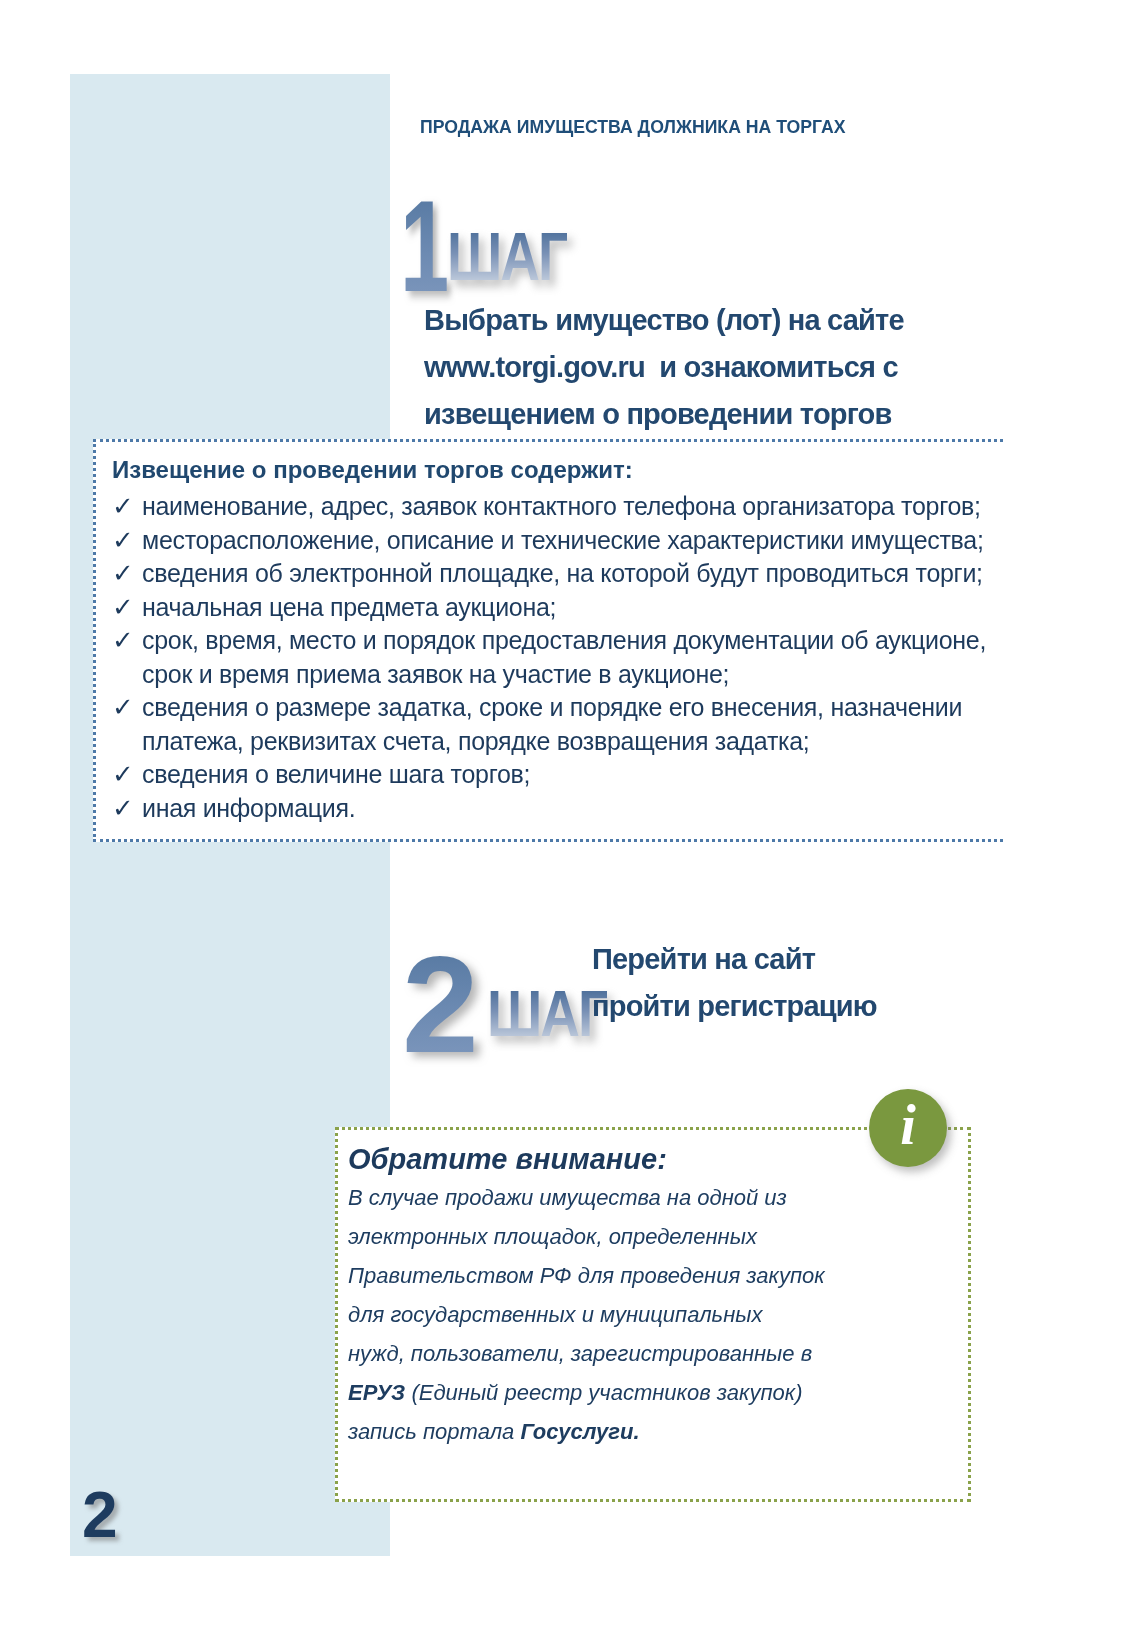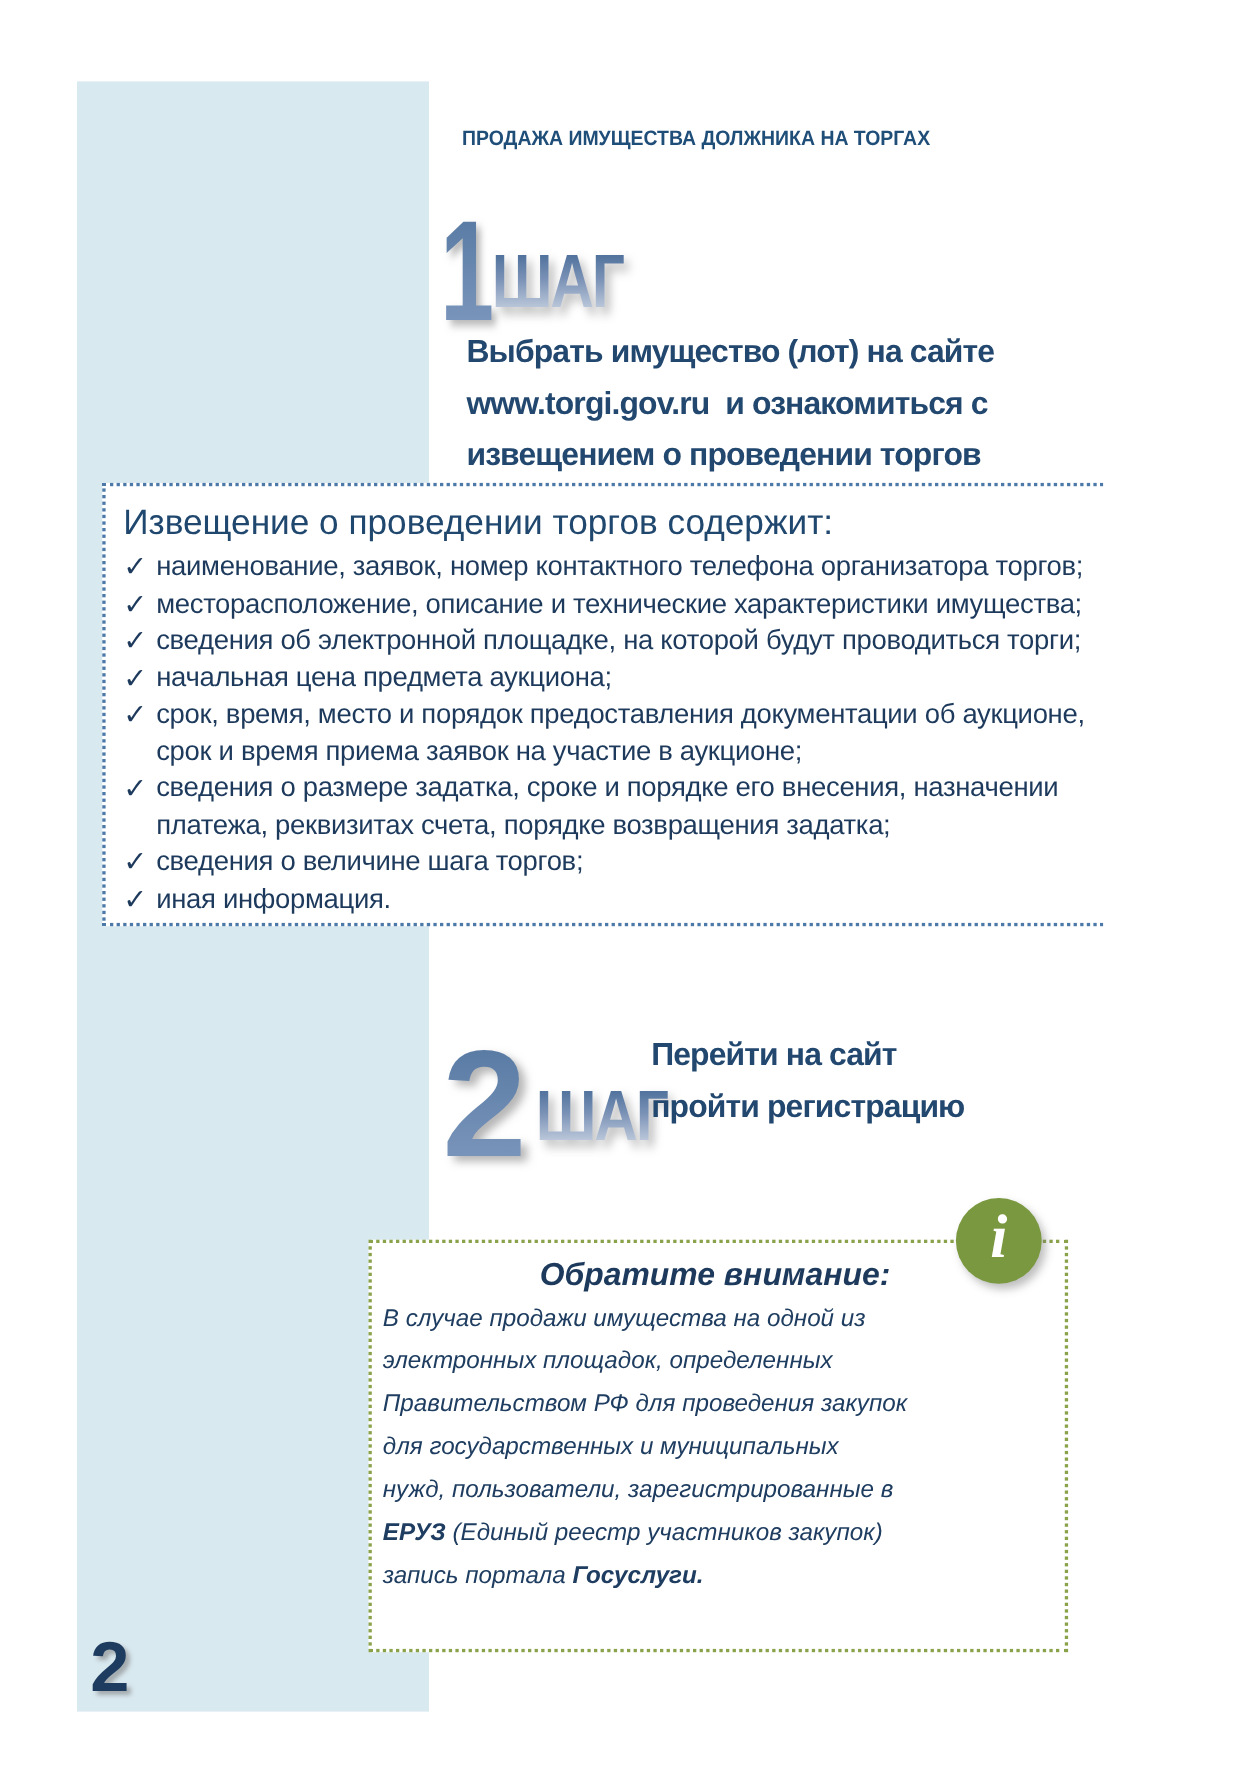--- a/index.html
+++ b/index.html
@@ -45,37 +45,37 @@
     color:var(--heading-navy);letter-spacing:-0.8px;
   }
   .headline .line{white-space:pre;}
   .step1-headline{left:424px;top:297px;width:470px;}
   .step2-headline{left:592px;top:936px;width:345px;}
 
   .notice-box{
     position:absolute;left:93px;top:439px;width:916px;height:403px;z-index:2;
     border:3px dotted var(--dashed-blue);background:#fff;padding:10px 14px 8px 14px;
   }
-  .notice-title{font-size:32px;font-weight:normal;color:#20486f;margin:4px 0 6px 2px;}
+  .notice-title{font-size:24px;font-weight:bold;color:#20486f;margin:4px 0 6px 2px;}
   .check-row{display:flex;align-items:flex-start;font-size:25px;line-height:33.5px;color:var(--text-navy);letter-spacing:-0.3px;}
   .check-icon{flex:0 0 32px;width:32px;font-size:26px;padding-left:2px;color:var(--text-navy);}
   .check-text .line{white-space:nowrap;}
 
   .info-circle{
     position:absolute;left:869px;top:1089px;width:78px;height:78px;border-radius:50%;
     background:var(--olive-green);z-index:6;display:flex;align-items:center;justify-content:center;
     box-shadow:4px 5px 8px rgba(110,110,110,0.45);
   }
   .info-i{font-family:"Liberation Serif", serif;font-style:italic;font-weight:bold;font-size:56px;color:#ffffff;margin-top:-6px;}
 
   .attention-box{
     position:absolute;left:335px;top:1127px;width:636px;height:375px;z-index:3;
     border:3px dotted #8aa24a;background:#fff;padding:12px 16px 4px 10px;
   }
-  .attention-title{font-size:29px;font-weight:bold;font-style:italic;color:var(--text-navy);line-height:34px;margin-bottom:2px;text-align:center;}
+  .attention-title{font-size:29px;font-weight:bold;font-style:italic;color:var(--text-navy);line-height:34px;margin-bottom:2px;}
   .attention-line{font-size:22px;font-style:italic;line-height:39px;color:#1e3d60;white-space:nowrap;}
   .attention-line .b{font-weight:bold;}
 
   .page-num{
     position:absolute;left:82px;top:1478px;font-size:64px;font-weight:bold;color:#1e3c5f;z-index:2;
     text-shadow:4px 4px 4px rgba(120,120,120,0.55);
   }
 </style>
 </head>
 <body>
@@ -93,21 +93,21 @@
       <div class="line">www.torgi.gov.ru  и ознакомиться с</div>
       <div class="line">извещением о проведении торгов</div>
     </div>
 
   <div class="notice-box">
     <div class="notice-title">Извещение о проведении торгов содержит:</div>
     <div class="checklist">
         <div class="check-row">
           <span class="check-icon">✓</span>
           <div class="check-text">
-            <div class="line">наименование, заявок, номер контактного телефона организатора торгов;</div>
+            <div class="line">наименование, адрес, заявок контактного телефона организатора торгов;</div>
           </div>
         </div>
         <div class="check-row">
           <span class="check-icon">✓</span>
           <div class="check-text">
             <div class="line">месторасположение, описание и технические характеристики имущества;</div>
           </div>
         </div>
         <div class="check-row">
           <span class="check-icon">✓</span>

